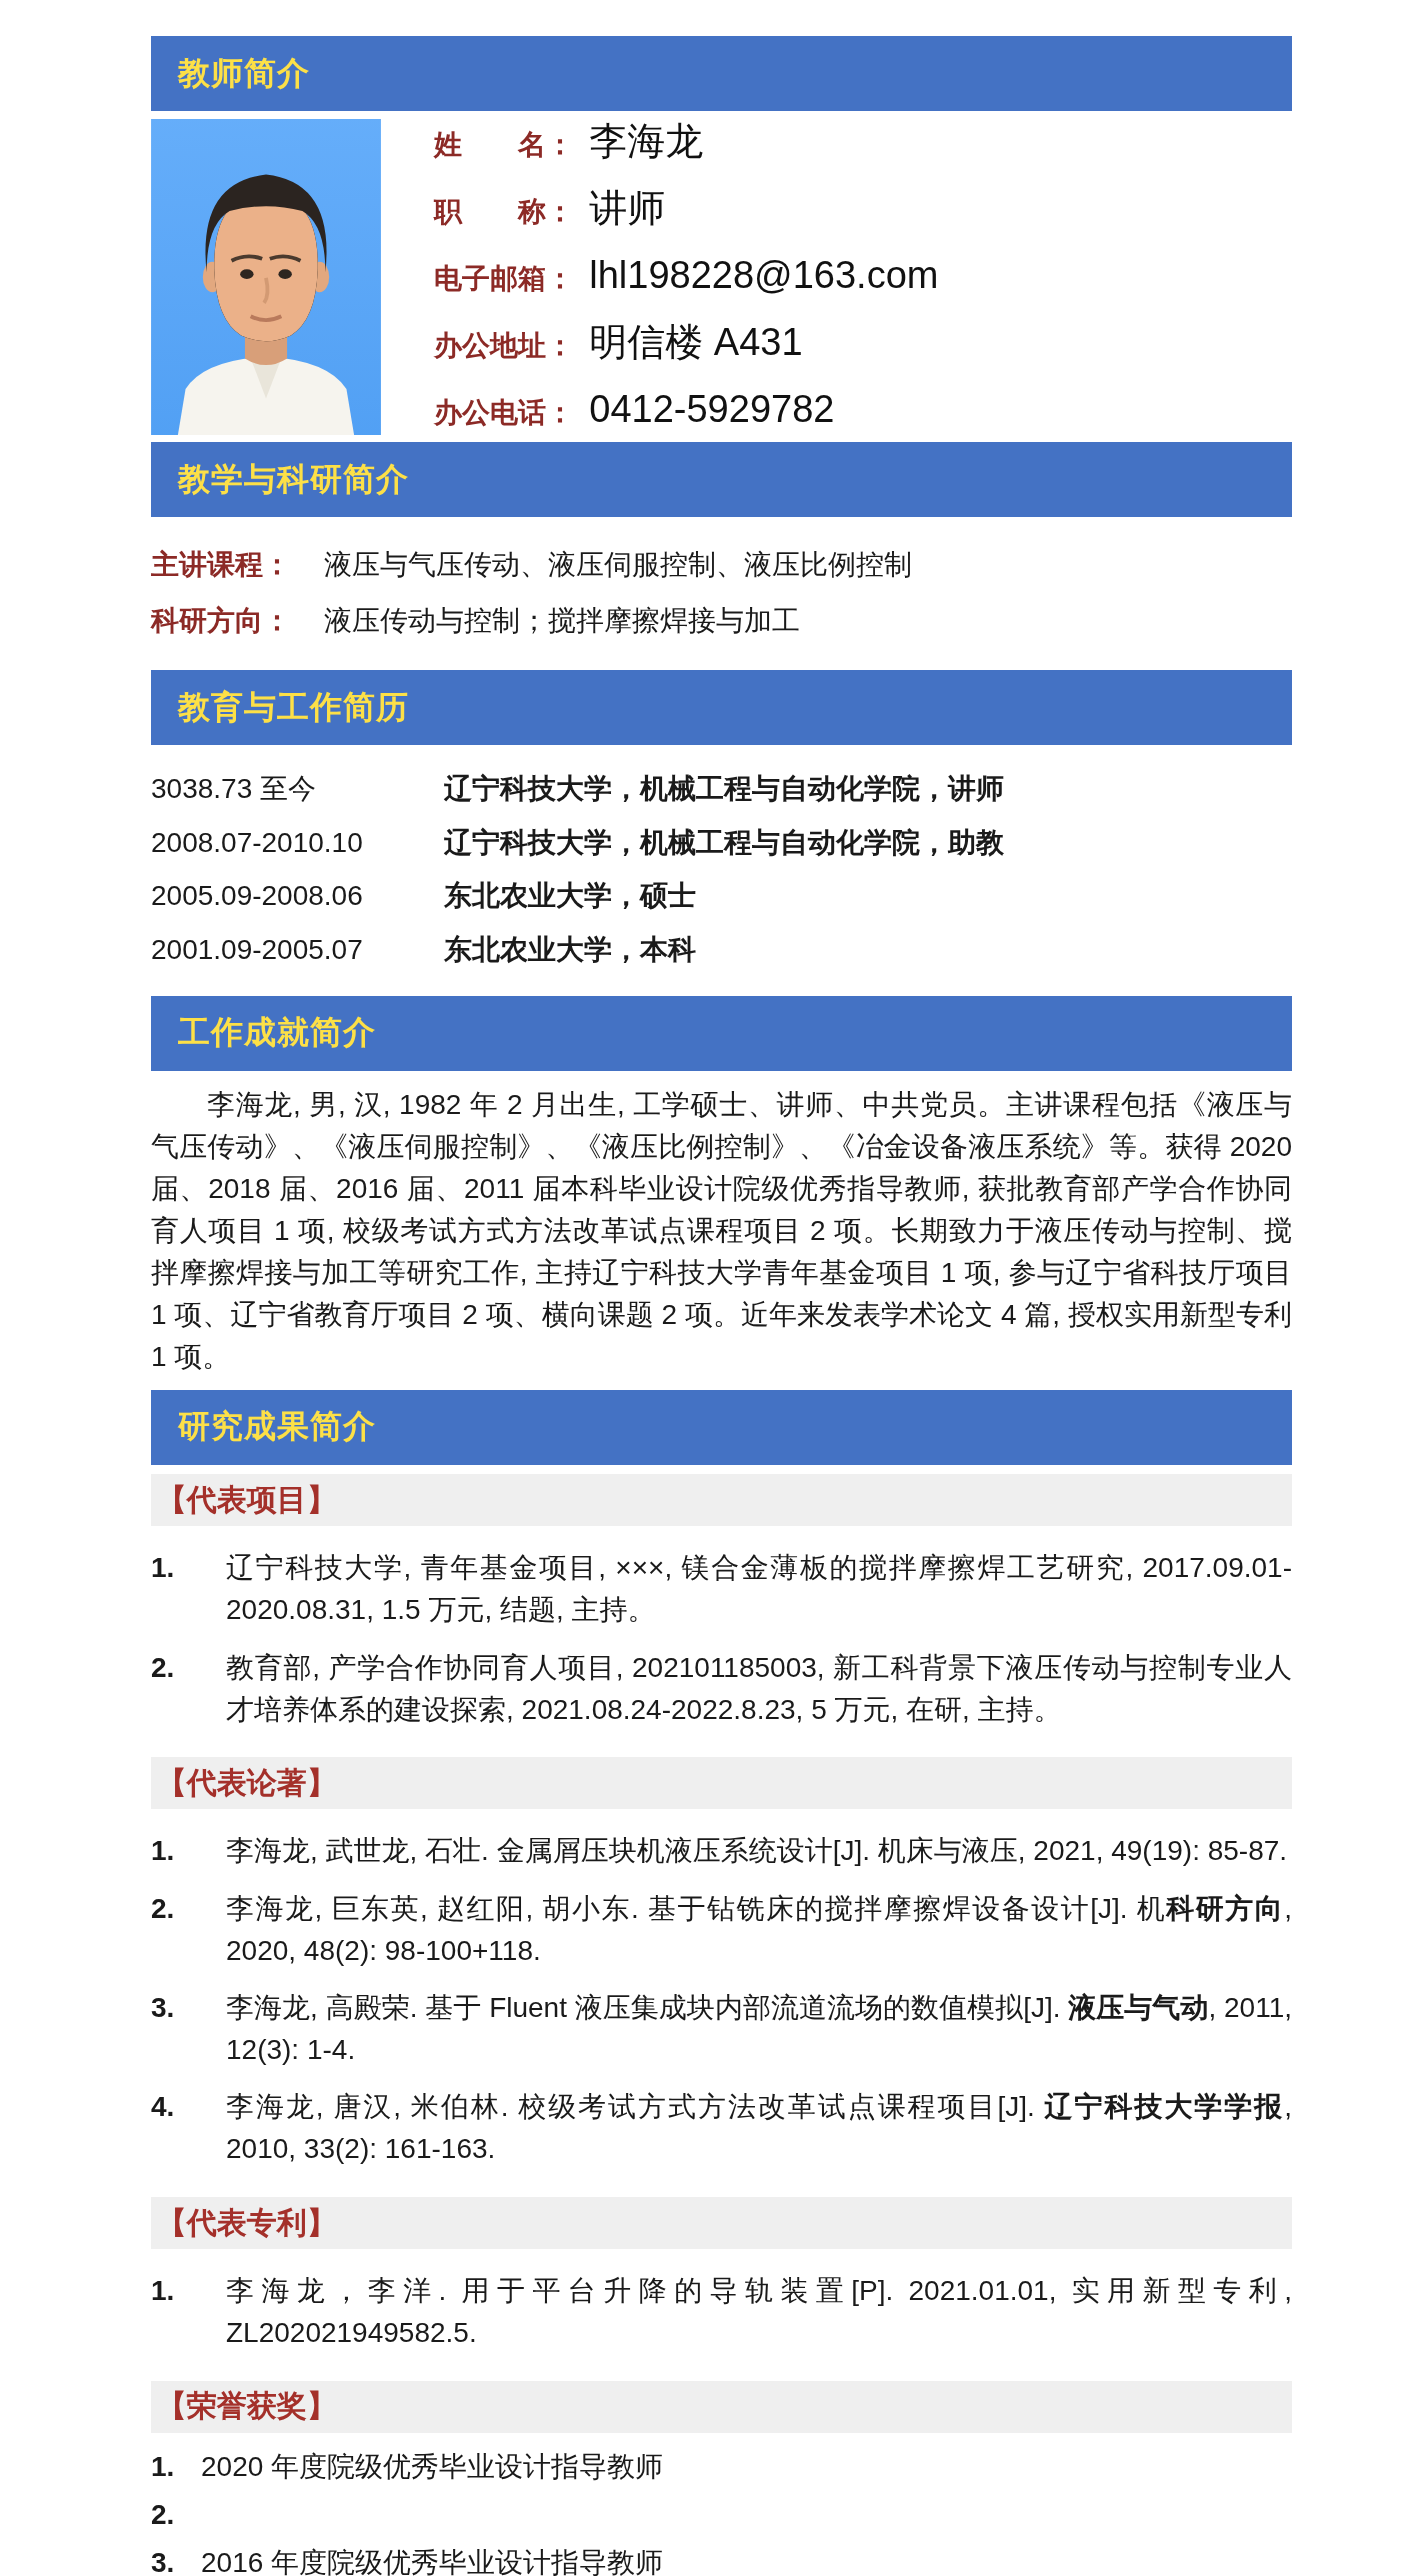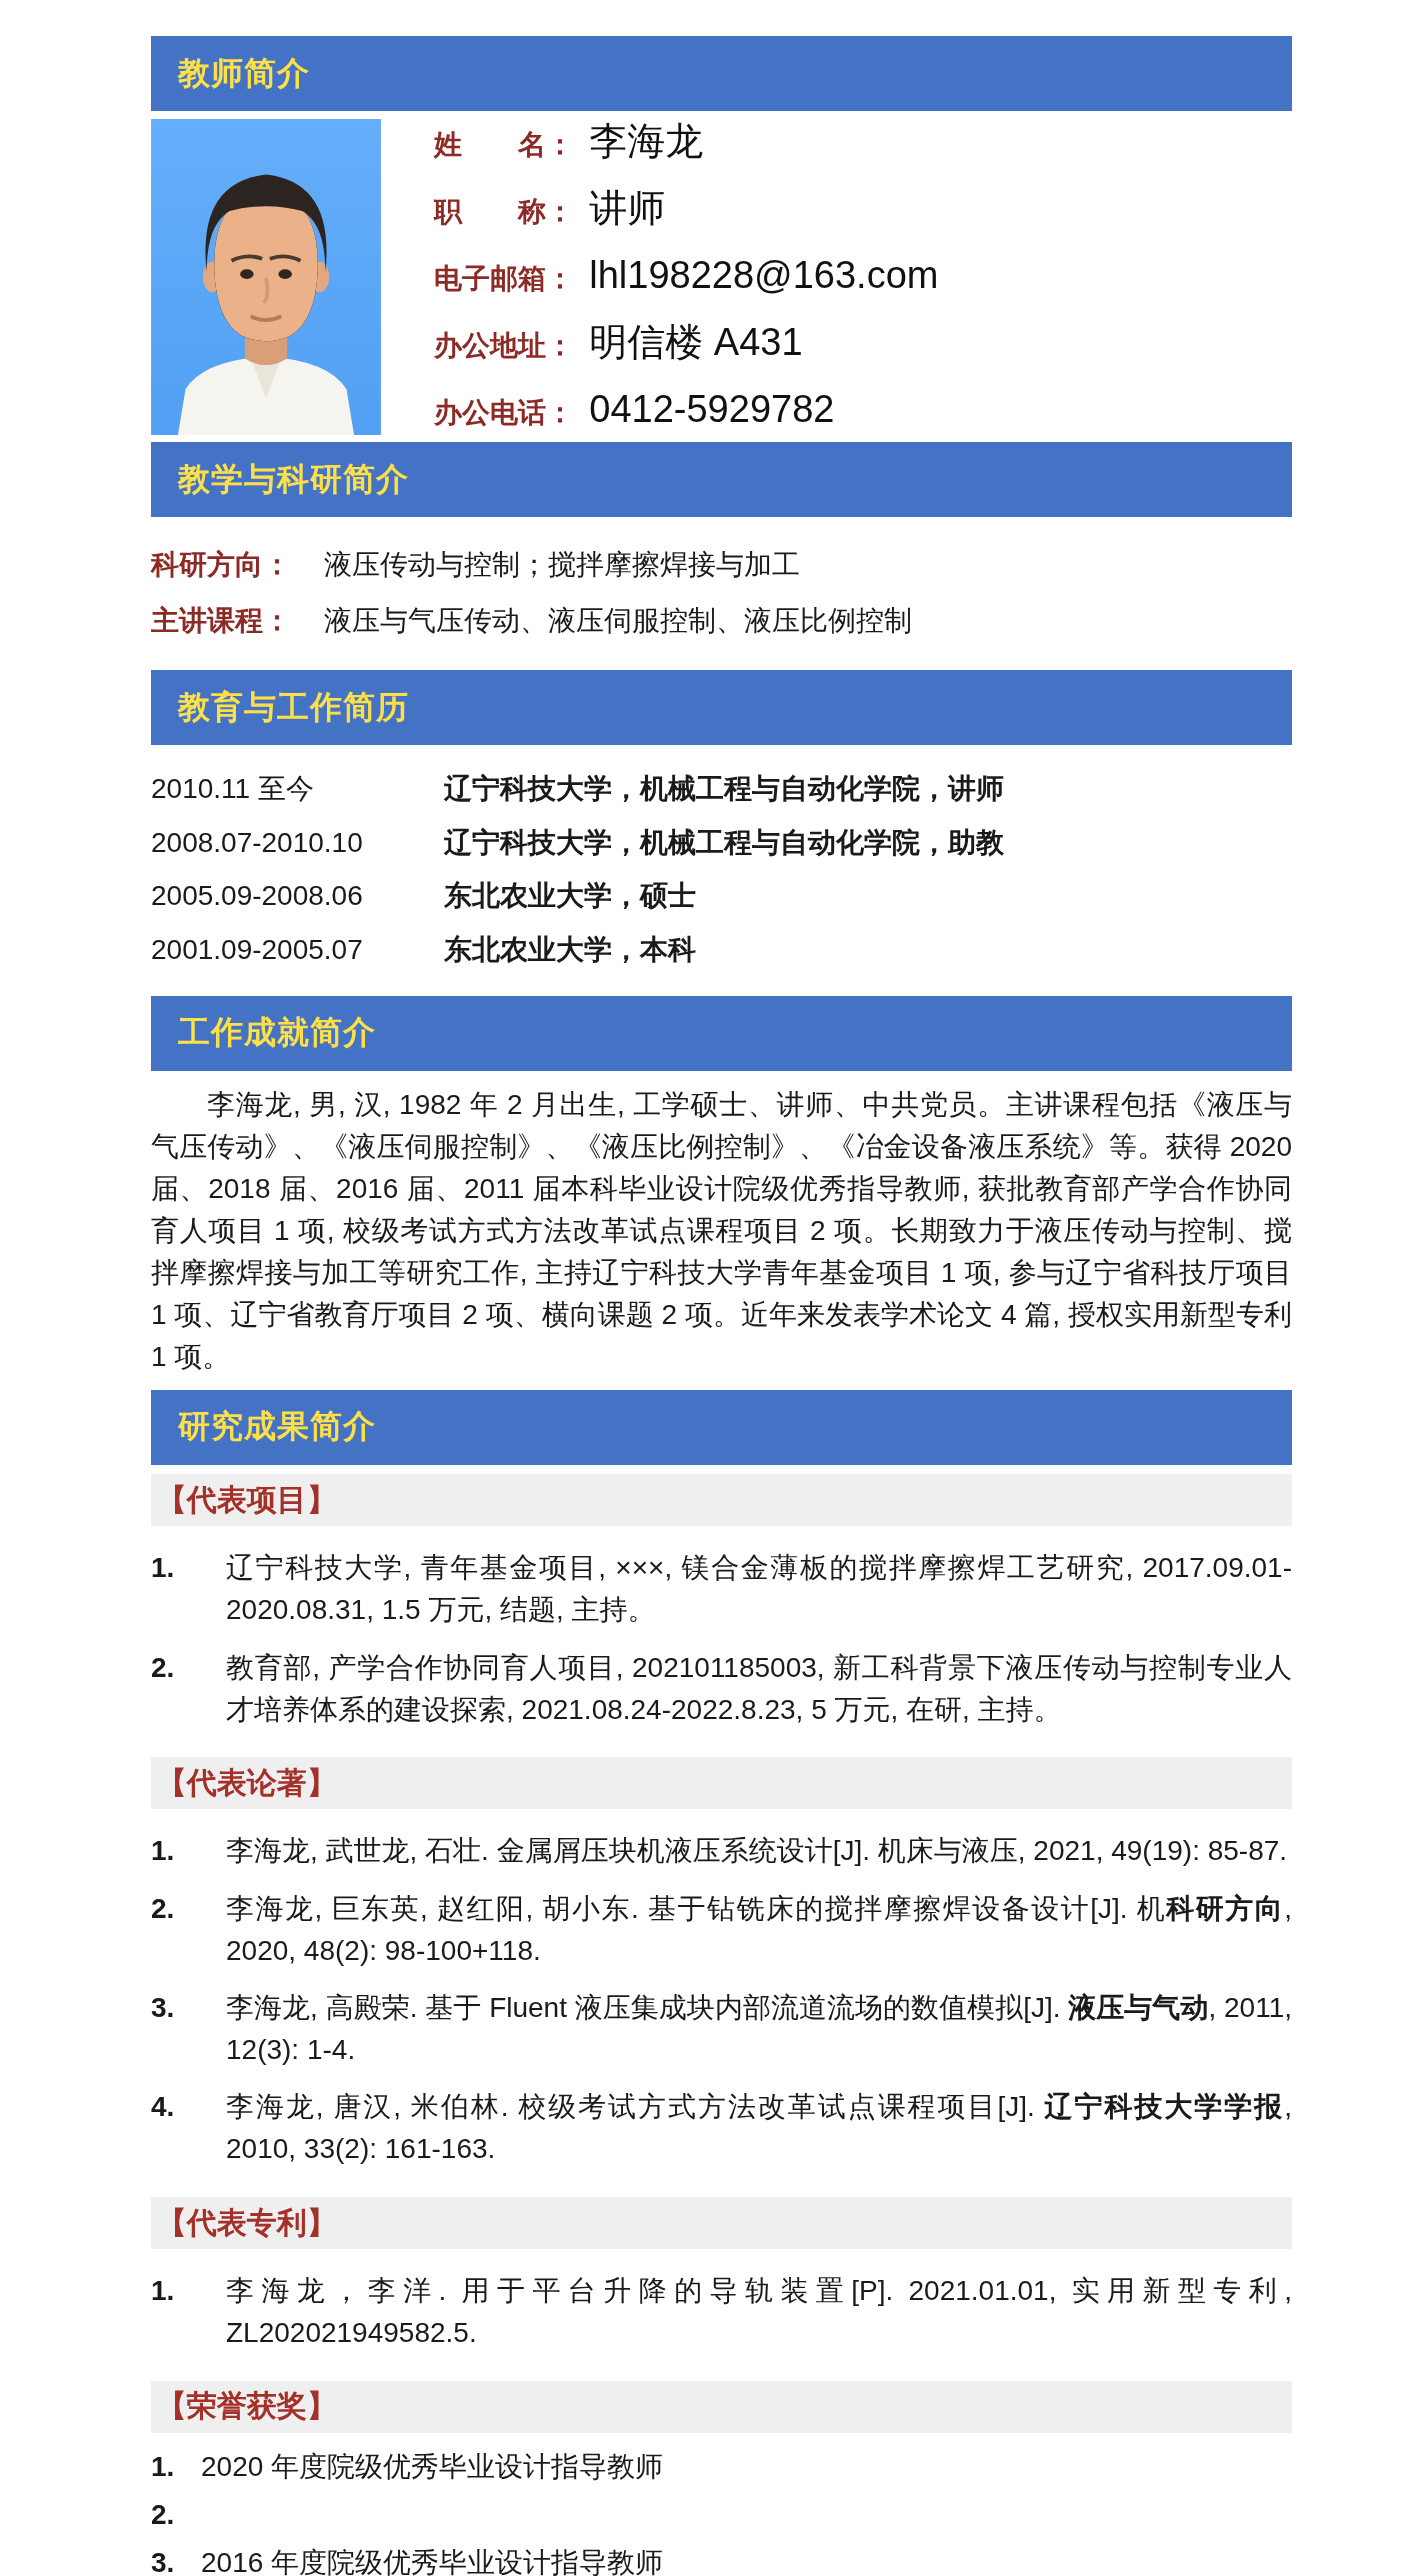--- a/index.html
+++ b/index.html
@@ -138,36 +138,36 @@
         </div>
       </div>
     </div>
 
     <div class="bar" style="margin-top:7.7px">
       <span>教学与科研简介</span>
     </div>
 
     <div class="teach">
       <div class="trow">
+        <span class="tlabel">主讲课程：</span>
+        <span class="tvalue">液压与气压传动、液压伺服控制、液压比例控制</span>
+      </div>
+      <div class="trow">
         <span class="tlabel">科研方向：</span>
         <span class="tvalue">液压传动与控制；搅拌摩擦焊接与加工</span>
       </div>
-      <div class="trow">
-        <span class="tlabel">主讲课程：</span>
-        <span class="tvalue">液压与气压传动、液压伺服控制、液压比例控制</span>
-      </div>
     </div>
 
     <div class="bar">
       <span>教育与工作简历</span>
     </div>
 
     <div class="edu">
       <div class="erow">
-        <span class="eperiod">2010.11 至今</span>
+        <span class="eperiod">3038.73 至今</span>
         <span class="edetail">辽宁科技大学，机械工程与自动化学院，讲师</span>
       </div>
       <div class="erow">
         <span class="eperiod">2008.07-2010.10</span>
         <span class="edetail">辽宁科技大学，机械工程与自动化学院，助教</span>
       </div>
       <div class="erow">
         <span class="eperiod">2005.09-2008.06</span>
         <span class="edetail">东北农业大学，硕士</span>
       </div>

